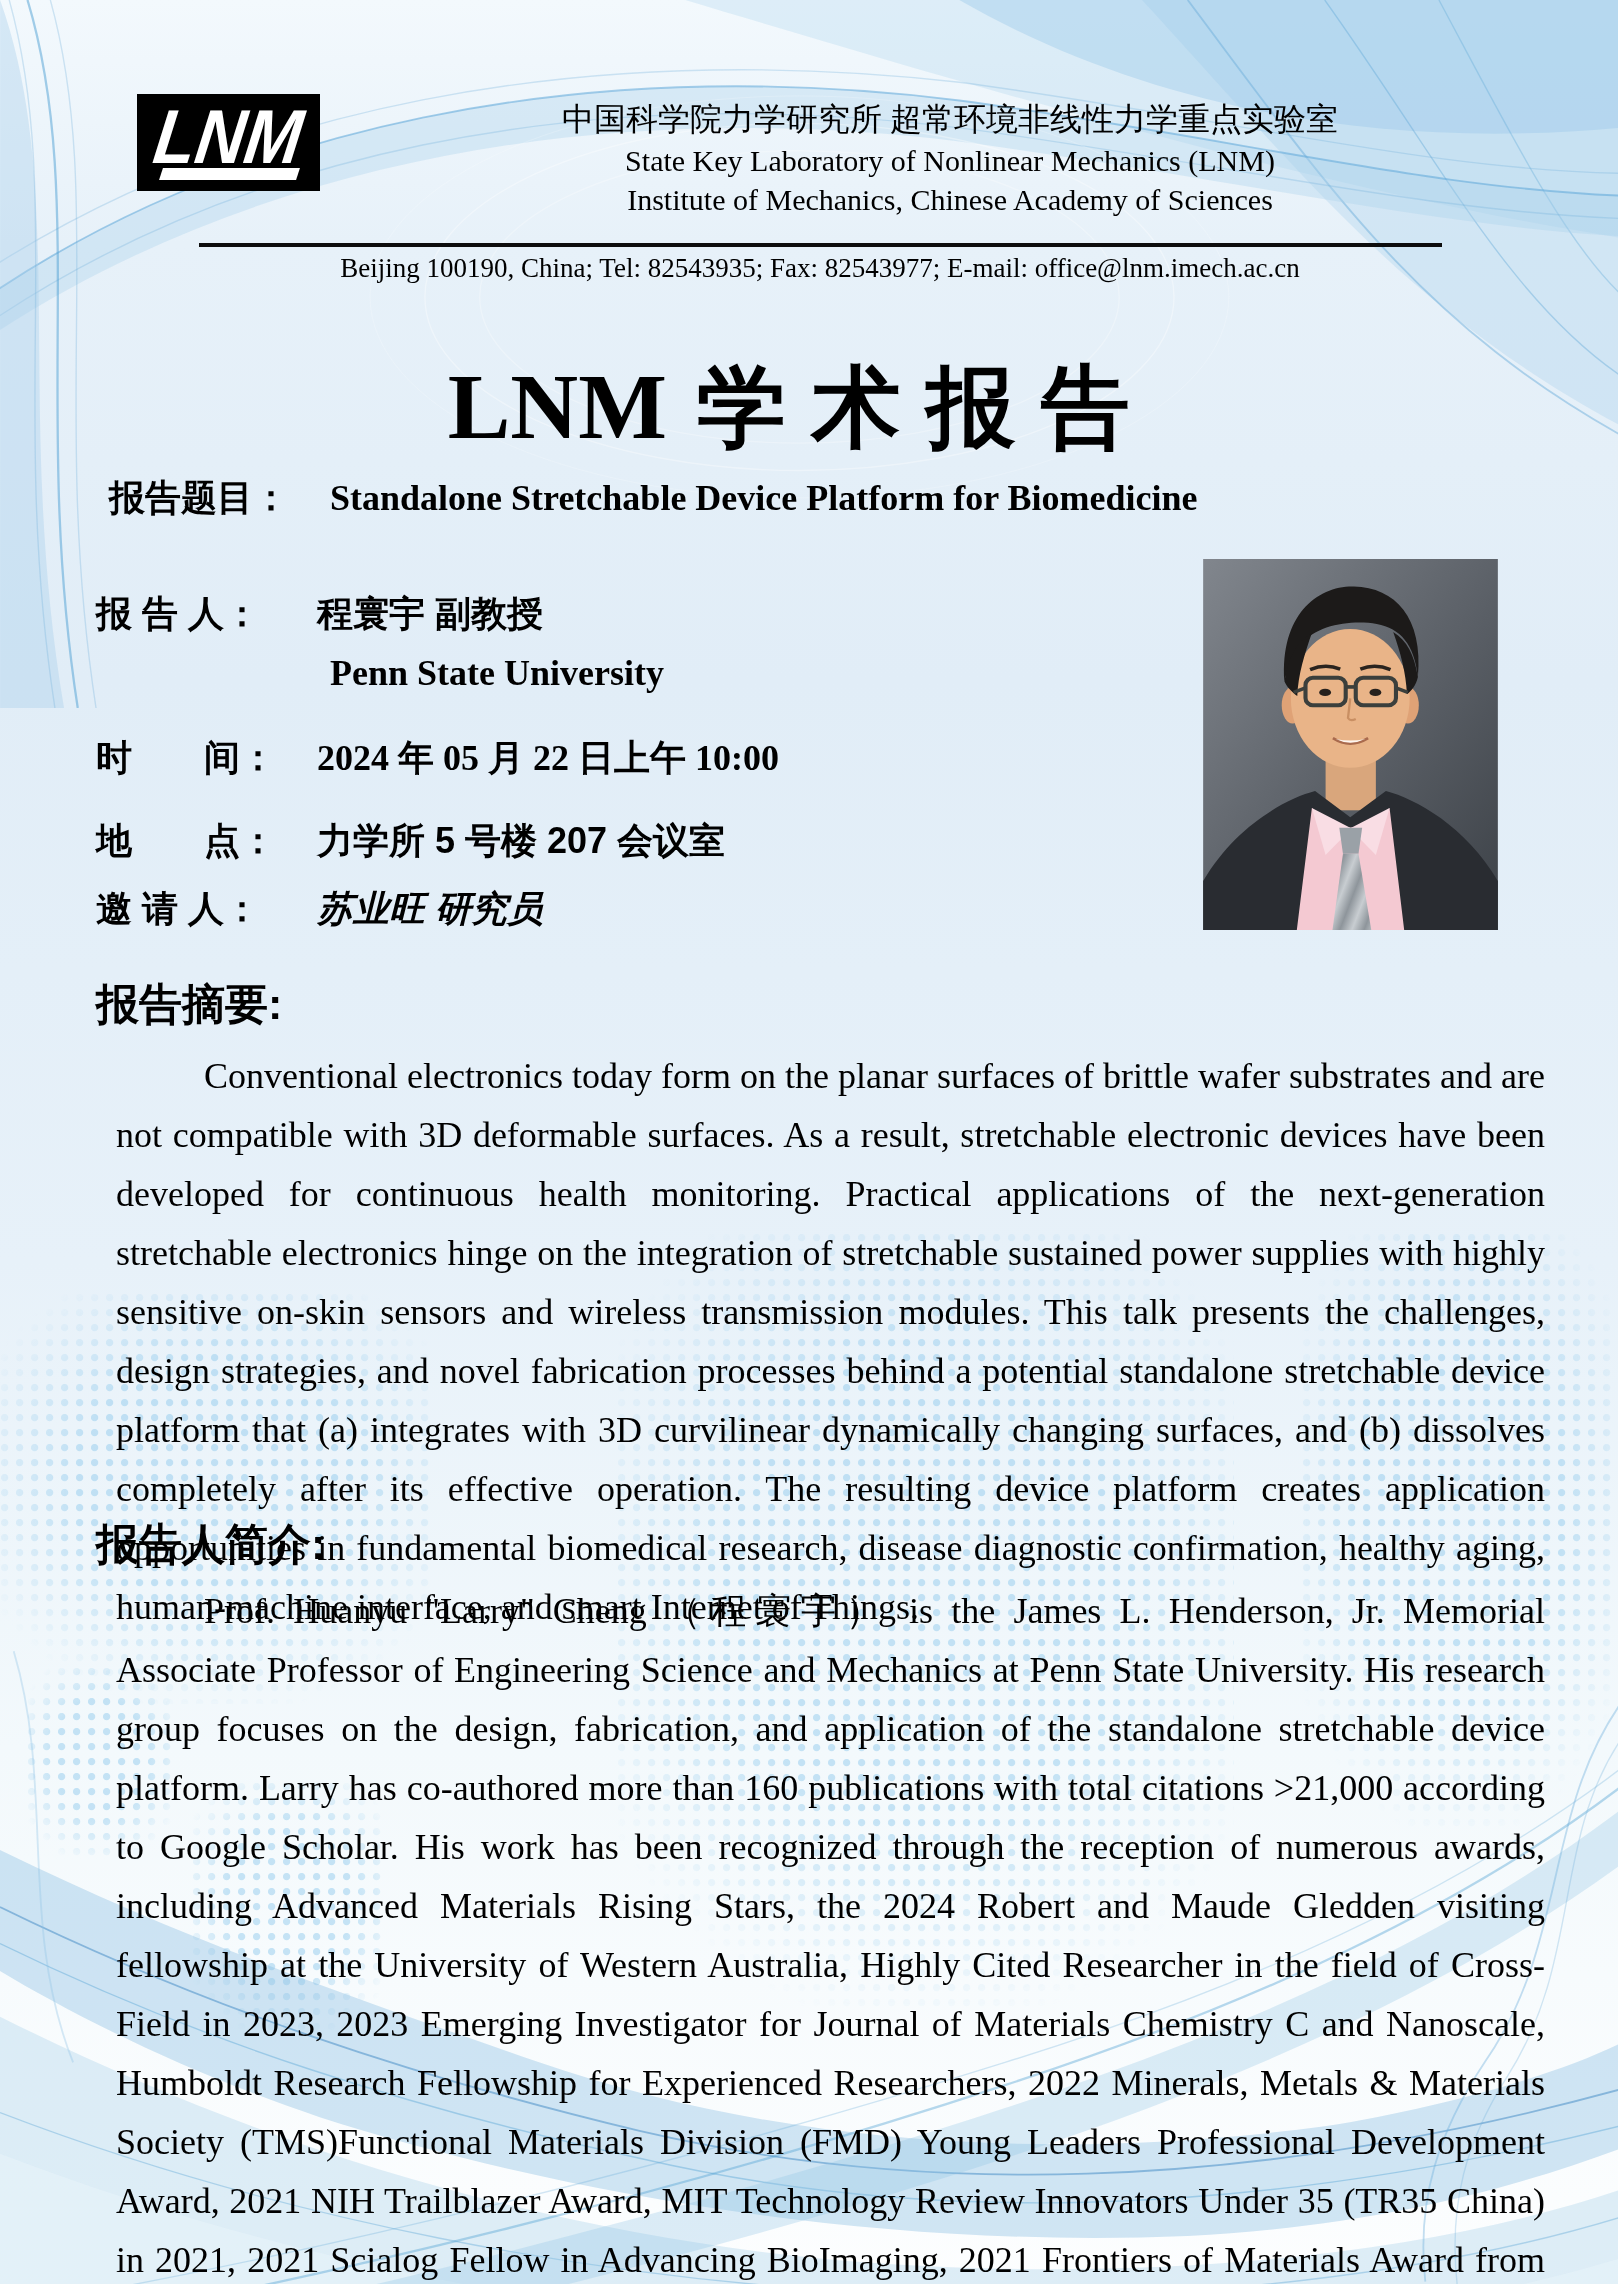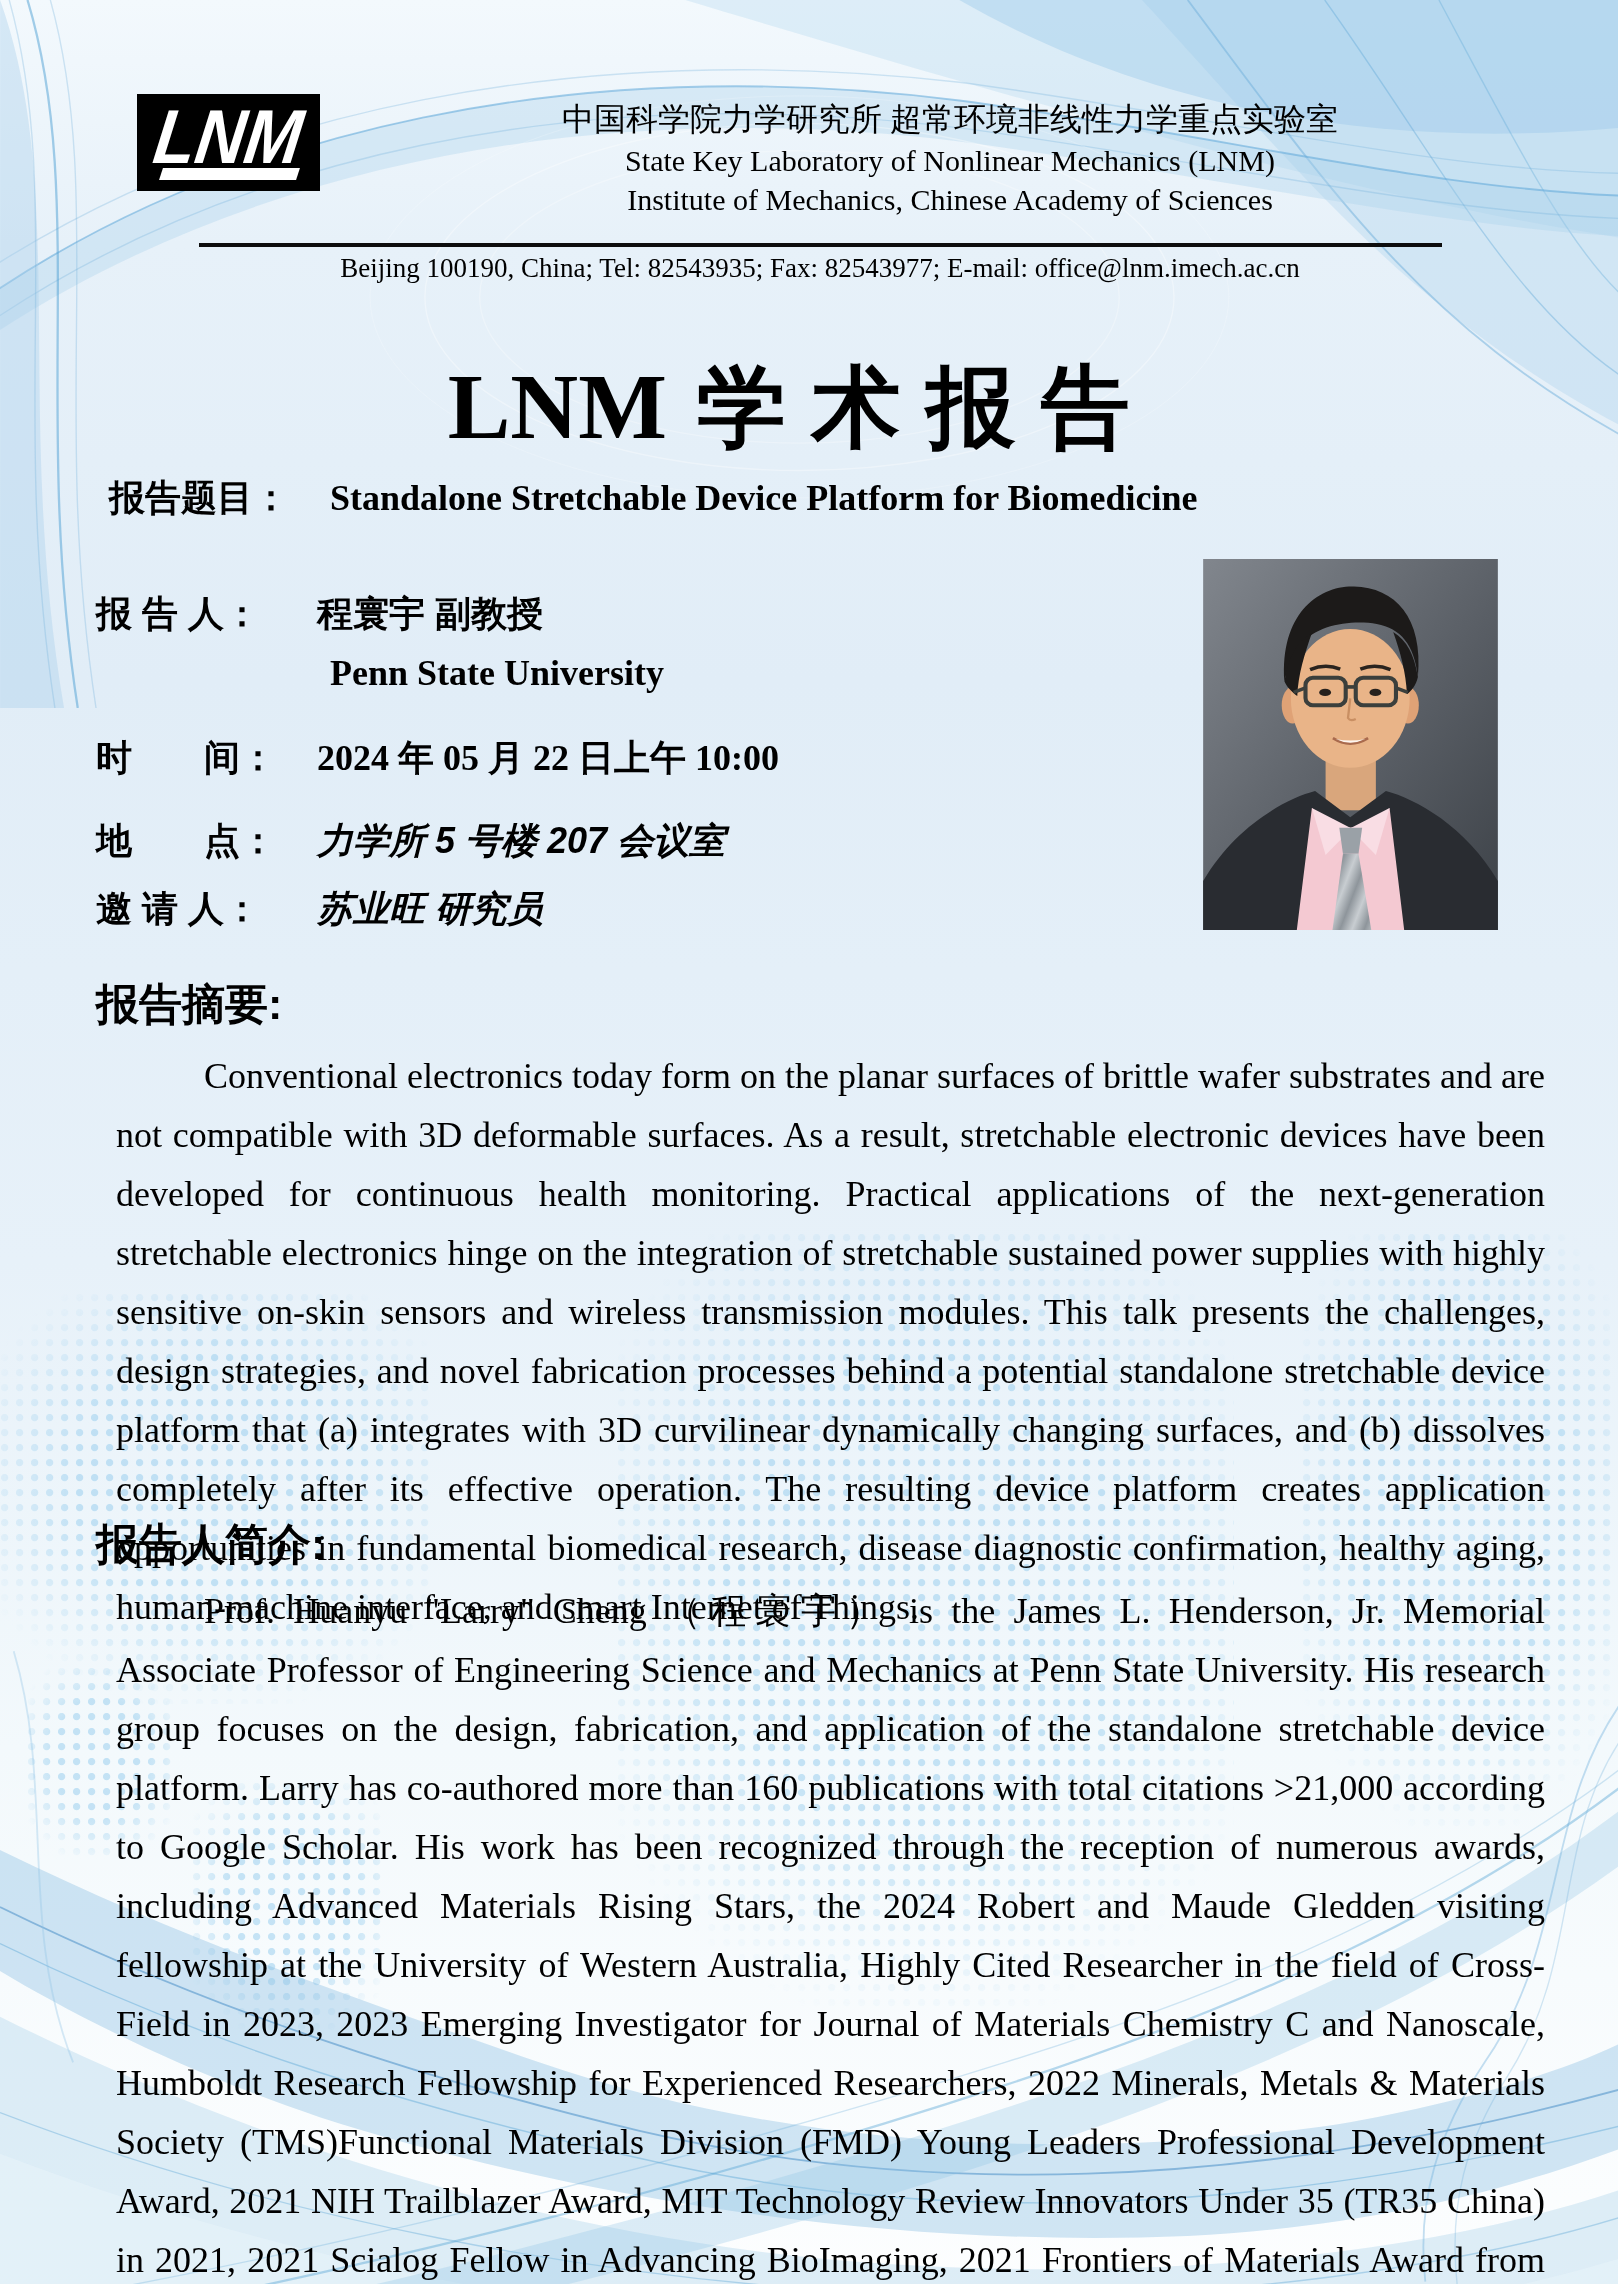--- a/index.html
+++ b/index.html
@@ -131,21 +131,21 @@
 
   <div class="abs ilabel r2 z">报 告 人：</div>
   <div class="abs ivalue r2 z" style="font-family:'Liberation Sans','DejaVu Sans',sans-serif;">程寰宇 副教授</div>
 
   <div class="abs ivalue r3v z">Penn State University</div>
 
   <div class="abs ilabel r4 z">时　　间：</div>
   <div class="abs ivalue r4 z">2024 年 05 月 22 日上午 10:00</div>
 
   <div class="abs ilabel r5 z">地　　点：</div>
-  <div class="abs ivalue r5 z" style="font-family:'Liberation Sans','DejaVu Sans',sans-serif;font-style:italic;">力学所 5 号楼 207 会议室</div>
+  <div class="abs ivalue r5 z" style="font-family:'Liberation Sans','DejaVu Sans',sans-serif;">力学所 5 号楼 207 会议室</div>
 
   <div class="abs ilabel r6 z">邀 请 人：</div>
   <div class="abs ivalue r6 z" style="font-family:'Liberation Sans','DejaVu Sans',sans-serif;font-style:italic;">苏业旺 研究员</div>
 
   <div class="abs photo">
     <svg width="295" height="371" viewBox="0 0 645 812">
       <defs>
         <linearGradient id="bgGrad" x1="0" y1="0" x2="1" y2="1">
           <stop offset="0" stop-color="#81868d"></stop>
           <stop offset="0.55" stop-color="#5a5f66"></stop>

